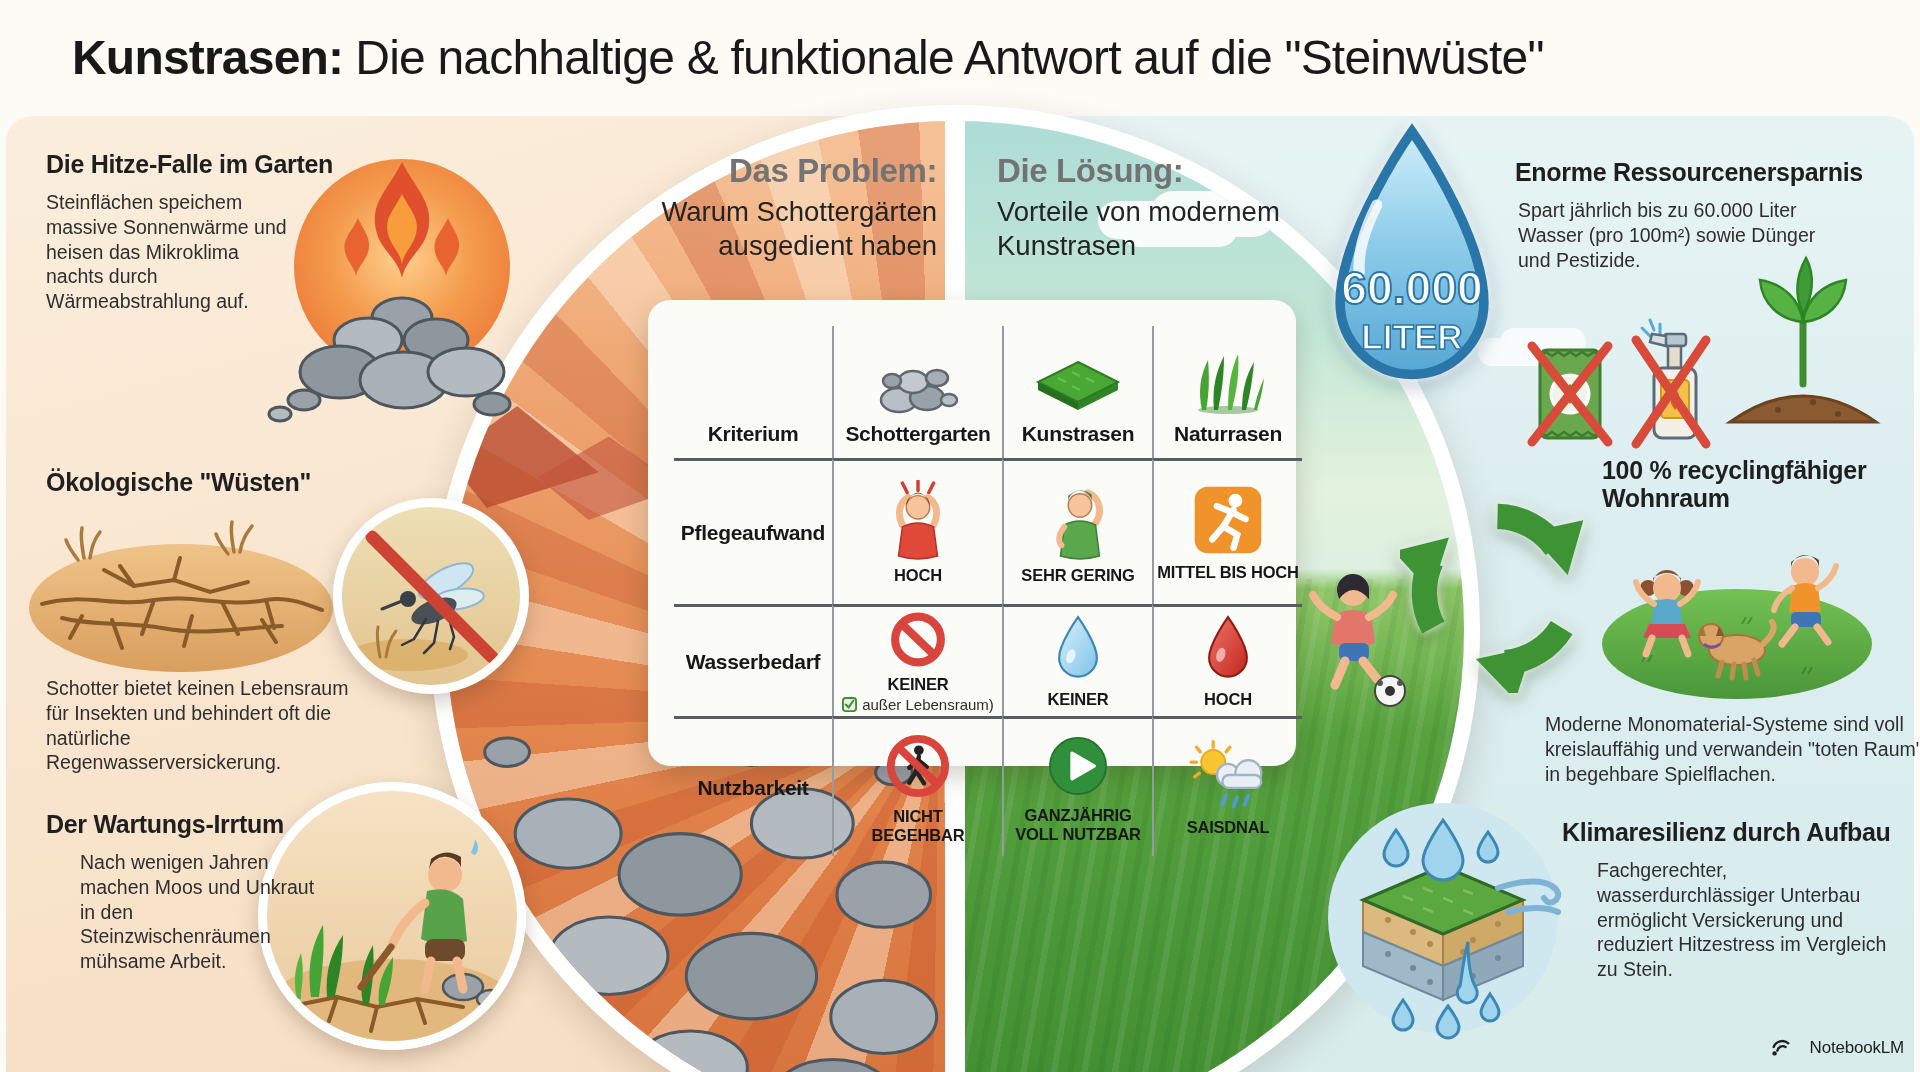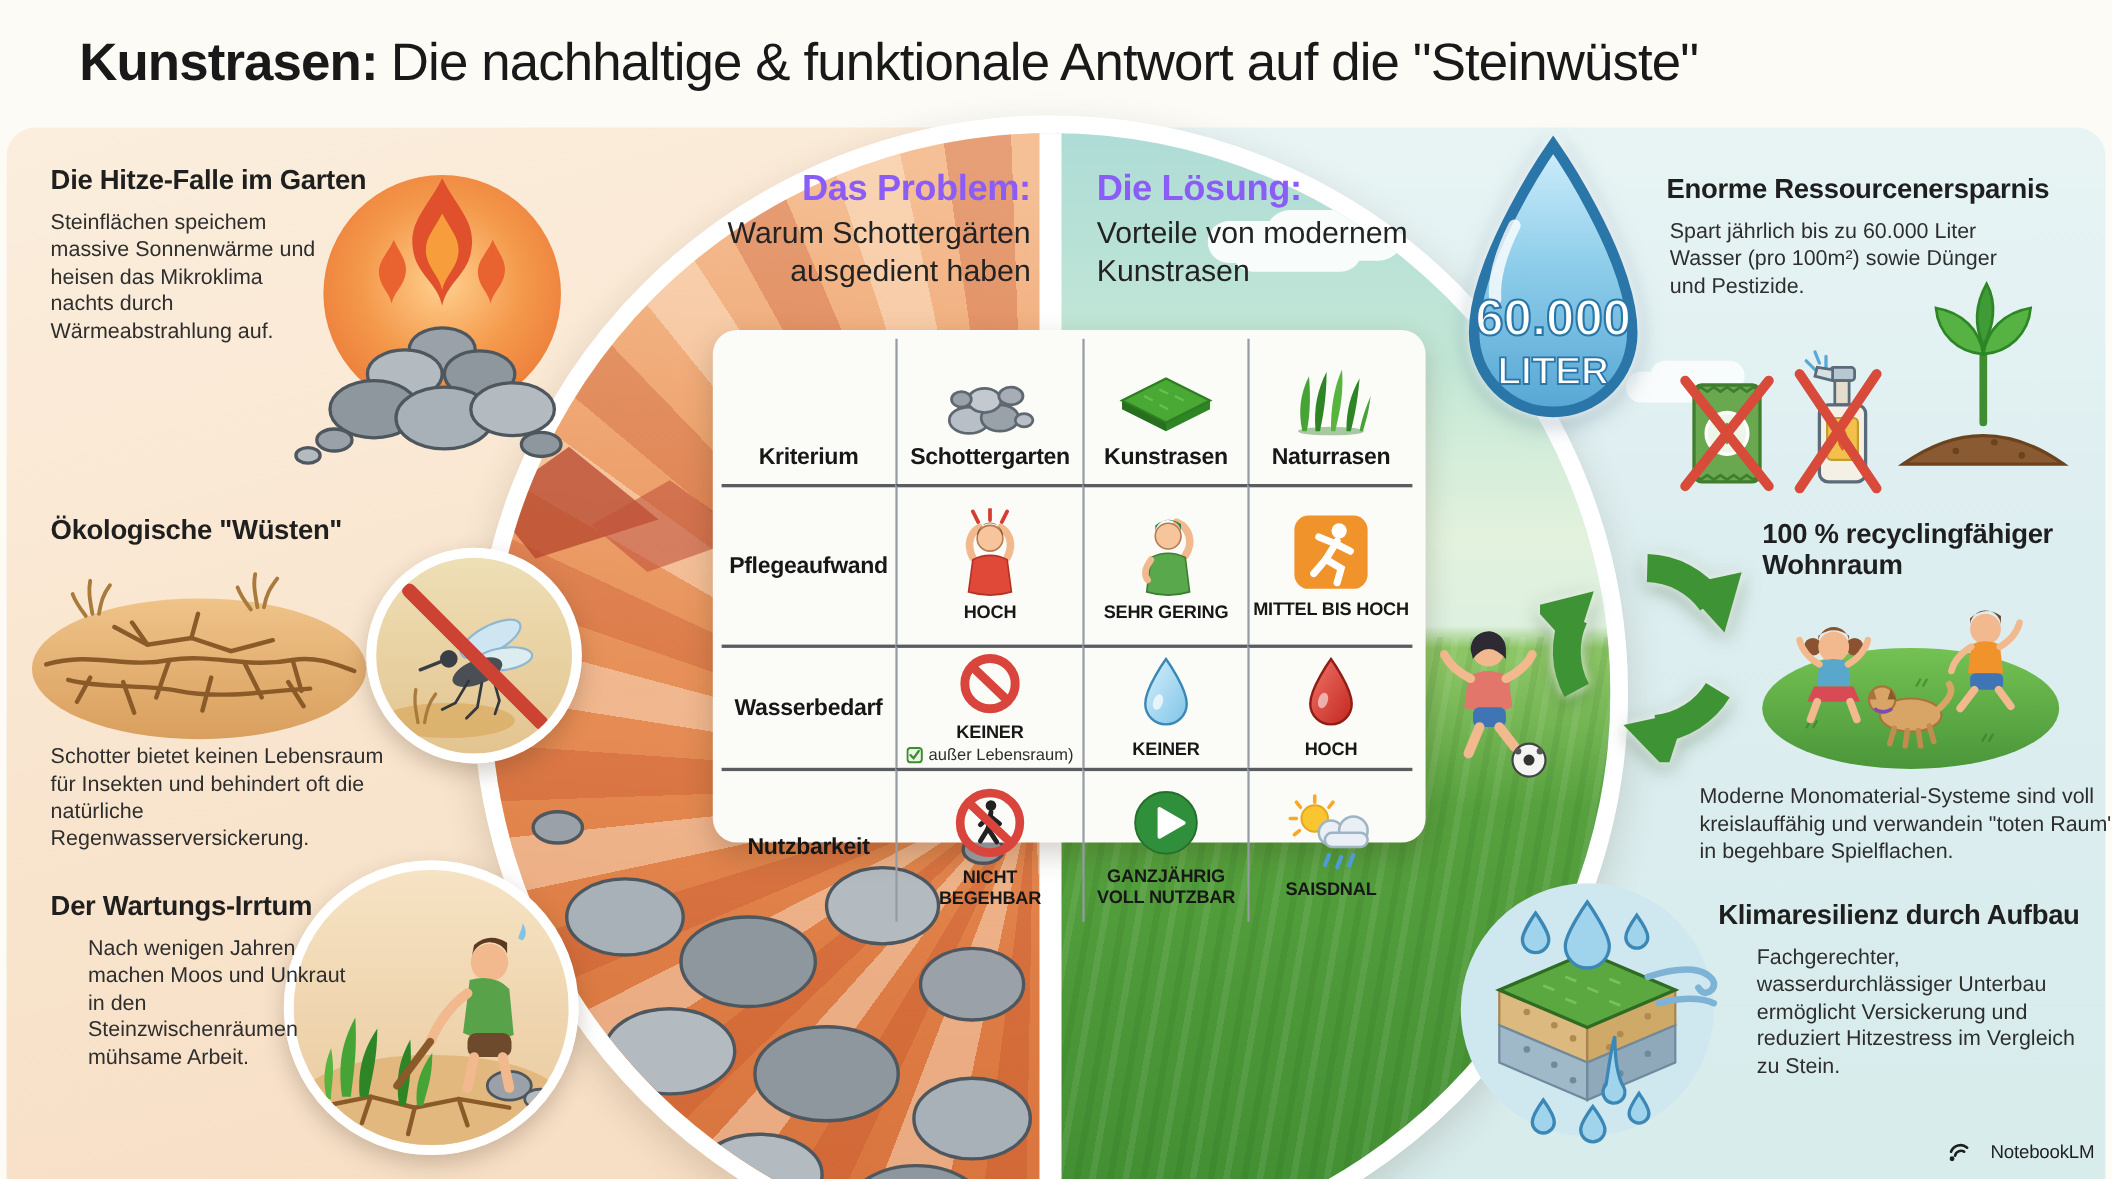--- a/index.html
+++ b/index.html
@@ -21,26 +21,26 @@
     background:repeating-conic-gradient(from 195deg at 97% 58%,rgba(255,240,219,.85) 0deg 6deg,rgba(214,99,55,0) 6deg 10deg,rgba(190,70,35,.55) 10deg 16deg,rgba(255,228,200,0) 16deg 21deg);}
   .half-right{position:absolute;left:50%;top:0;width:50%;height:100%;
     background:linear-gradient(180deg,#aedcd6 0%,#c3e7d6 20%,#e2f2dd 36%,#def0e0 44%,#8cc565 46%,#8cc565 47%,#57a13e 60%,#3f8c31 100%);}
   .grass-tex{position:absolute;left:0;right:0;top:45%;bottom:0;
     background:repeating-linear-gradient(100deg,rgba(255,255,255,.08) 0 6px,rgba(0,0,0,0) 6px 16px,rgba(0,60,0,.07) 16px 22px,rgba(0,0,0,0) 22px 30px);}
   .cloud{position:absolute;background:#fff;border-radius:40px;opacity:.9;}
   .circle-divider{position:absolute;left:calc(50% - 10px);top:0;width:20px;height:100%;background:#ffffff;}
   
   .h2{font-size:25px;font-weight:bold;color:#1f1f1f;letter-spacing:-.3px;line-height:1.12;z-index:4;}
   .body-text{font-size:19.5px;line-height:1.27;color:#2e2e2e;z-index:4;}
-  .mid-head{font-size:33px;font-weight:bold;color:#8b5cf6;letter-spacing:-.4px;z-index:4;}
+  .mid-head{font-size:33px;font-weight:bold;color:#737373;letter-spacing:-.4px;z-index:4;}
   .mid-sub{font-size:27.5px;font-weight:500;color:#232323;line-height:1.25;margin-top:5px;}
   .txt{z-index:4;}
   
   .table-card{left:648px;top:300px;width:648px;height:466px;background:#fbfbf7;border-radius:22px;
-    box-shadow:0 10px 26px rgba(60,45,25,.22);z-index:3;padding:8px;box-sizing:border-box;}
+    box-shadow:0 10px 26px rgba(60,45,25,.22);z-index:3;padding:26px;box-sizing:border-box;}
   .tgrid{display:grid;grid-template-columns:158px 170px 150px 150px;grid-template-rows:132px 146px 112px 140px;width:628px;height:530px;}
   .c{display:flex;flex-direction:column;align-items:center;justify-content:center;text-align:center;box-sizing:border-box;padding:3px;}
   .bl{border-left:2px solid #969ba1;}
   .bt{border-top:3px solid #595d62;}
   .head{justify-content:flex-end;padding-bottom:12px;gap:8px;}
   .collabel,.rowlabel{font-weight:bold;font-size:21px;color:#171717;letter-spacing:-.3px;}
   .val{font-weight:bold;font-size:16.5px;color:#171717;letter-spacing:-.2px;line-height:1.15;margin-top:6px;}
   .note{font-size:15px;font-weight:500;color:#2d2d2d;display:flex;gap:5px;align-items:center;margin-top:2px;}
   
   .ring-circle{border-radius:50%;box-sizing:border-box;border:9px solid #fff;overflow:hidden;
@@ -432,21 +432,21 @@
     <path d="M12,170 Q85,118 158,170 Z" fill="#8a5a33" stroke="#6c431f" stroke-width="3"></path>
     <circle cx="60" cy="158" r="3" fill="#6c431f"></circle>
       <circle cx="95" cy="150" r="3" fill="#6c431f"></circle>
       <circle cx="120" cy="162" r="3" fill="#6c431f"></circle>
     <path d="M85,132 L85,62" stroke="#3f8c31" stroke-width="7" stroke-linecap="round"></path>
     <path d="M85,70 C62,68 44,52 42,28 C66,32 82,48 85,70 Z" fill="#57b244" stroke="#2e8526" stroke-width="2.5"></path>
     <path d="M85,70 C108,68 126,52 128,28 C104,32 88,48 85,70 Z" fill="#57b244" stroke="#2e8526" stroke-width="2.5"></path>
     <path d="M85,62 C76,42 78,24 88,6 C98,24 94,46 85,62 Z" fill="#3f9b35" stroke="#2e8526" stroke-width="2.5"></path>
   </svg>
 
-  <div class="abs h2" style="left:1602px;top:472px;width:310px;">100 % recyclingfähiger Wohnraum</div>
+  <div class="abs h2" style="left:1602px;top:456px;width:310px;">100 % recyclingfähiger Wohnraum</div>
 
   <svg class="abs illus" style="left:1400px;top:488px;filter:drop-shadow(0 0 5px rgba(255,255,255,.95)) drop-shadow(0 5px 8px rgba(30,70,20,.35));" width="195" height="205" viewBox="0 0 100 100">
     <g>
       <g id="ra">
         <path d="M50,12 A38,38 0 0 1 80,28" fill="none" stroke="#3e9434" stroke-width="13"></path>
         <polygon points="86,42 94,14 66,20" fill="#3e9434"></polygon>
       </g>
       <use href="#ra" transform="rotate(120 50 50)"></use>
       <use href="#ra" transform="rotate(240 50 50)"></use>
     </g>

